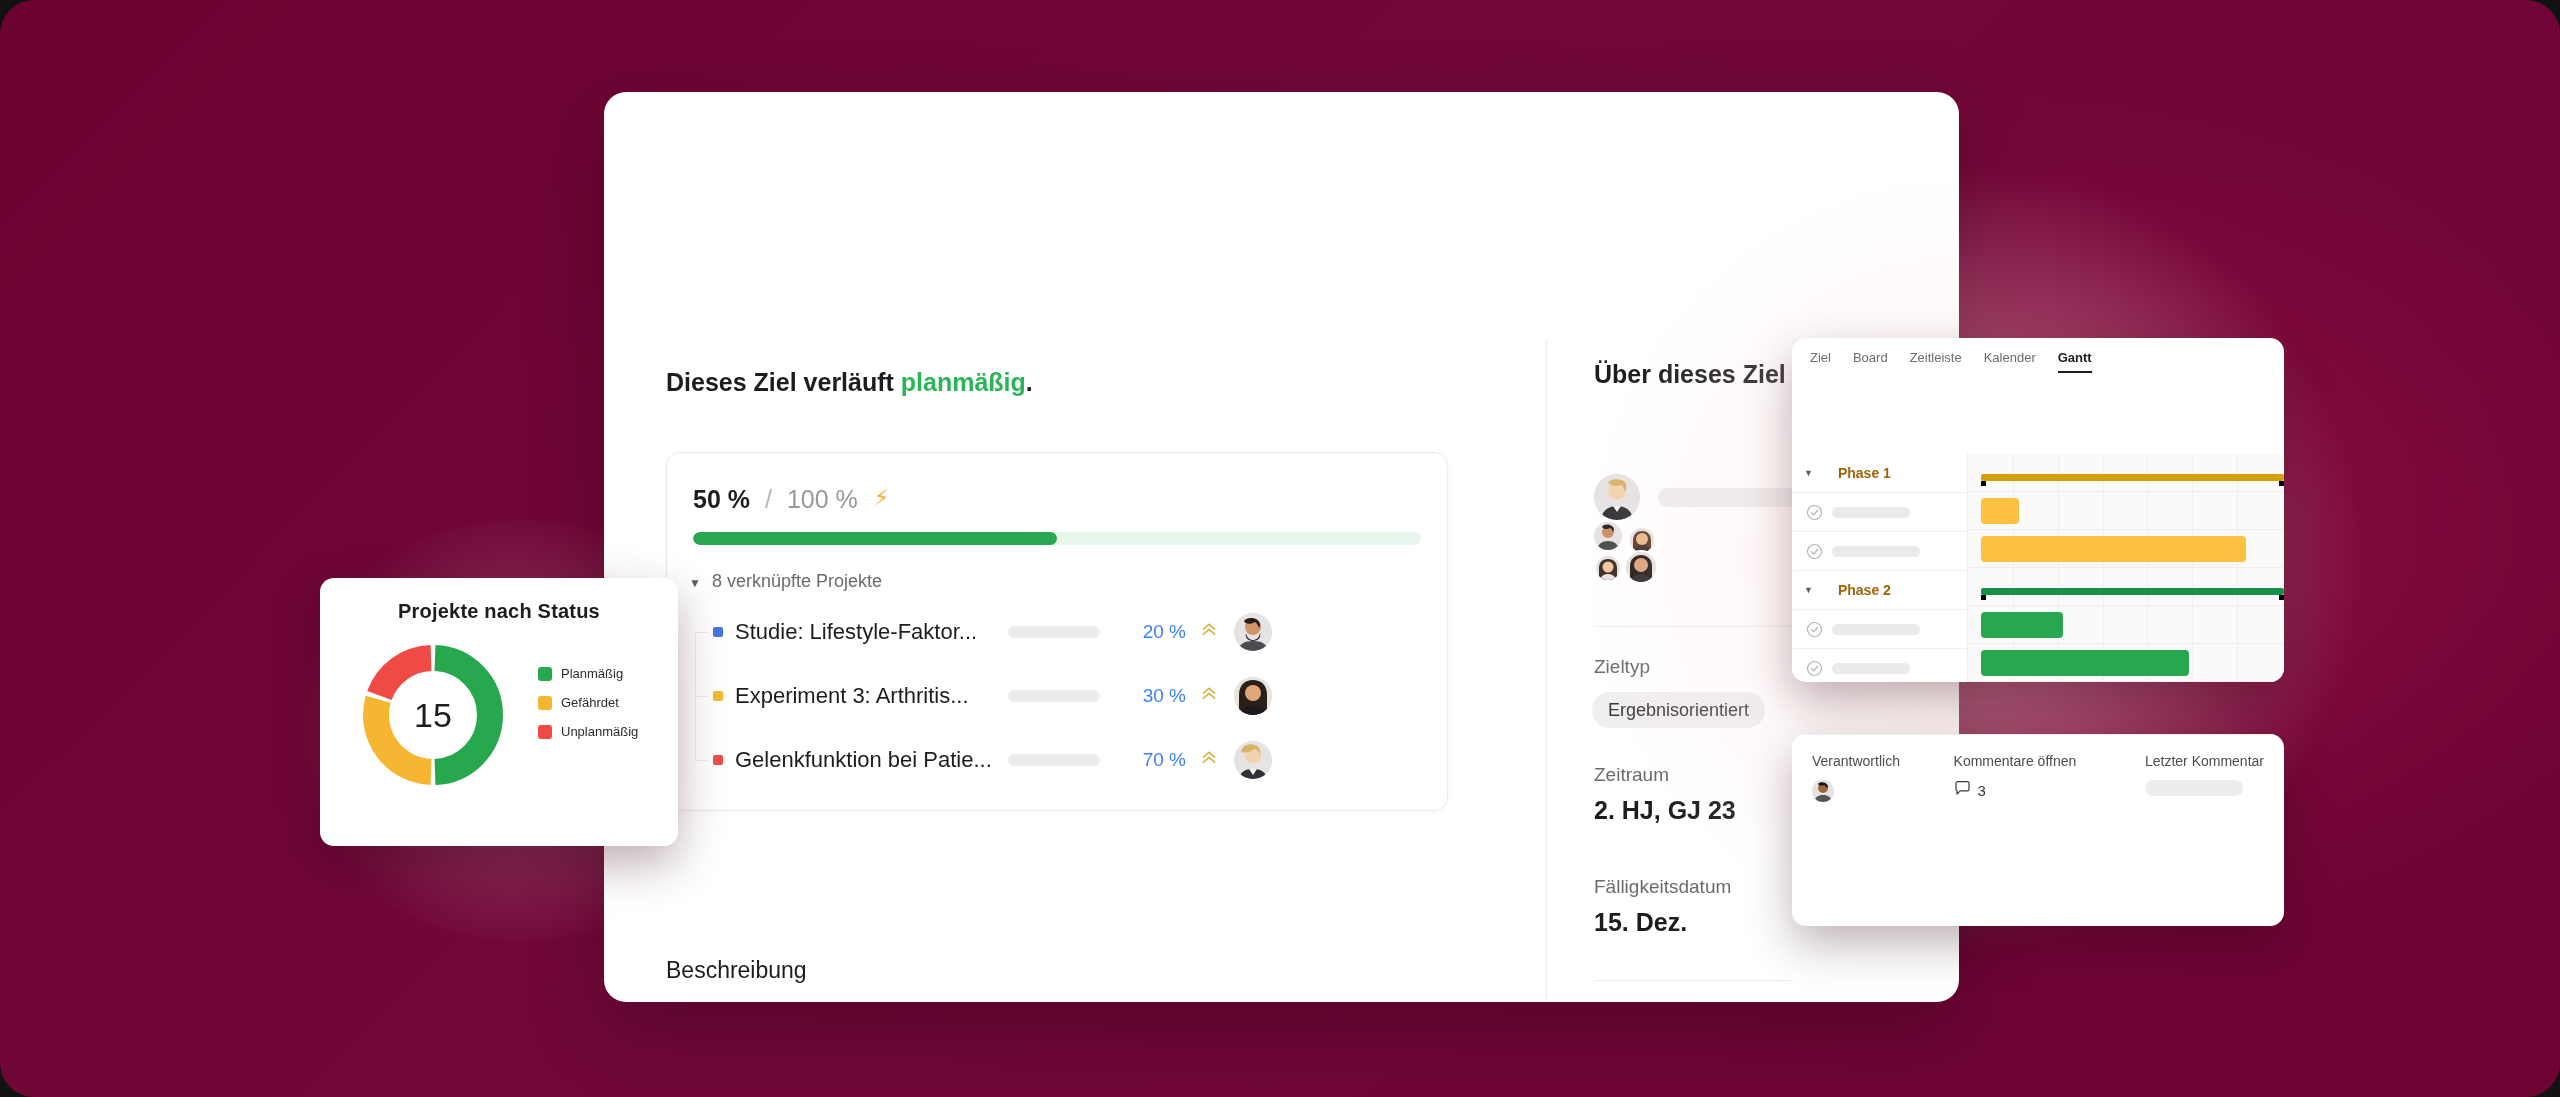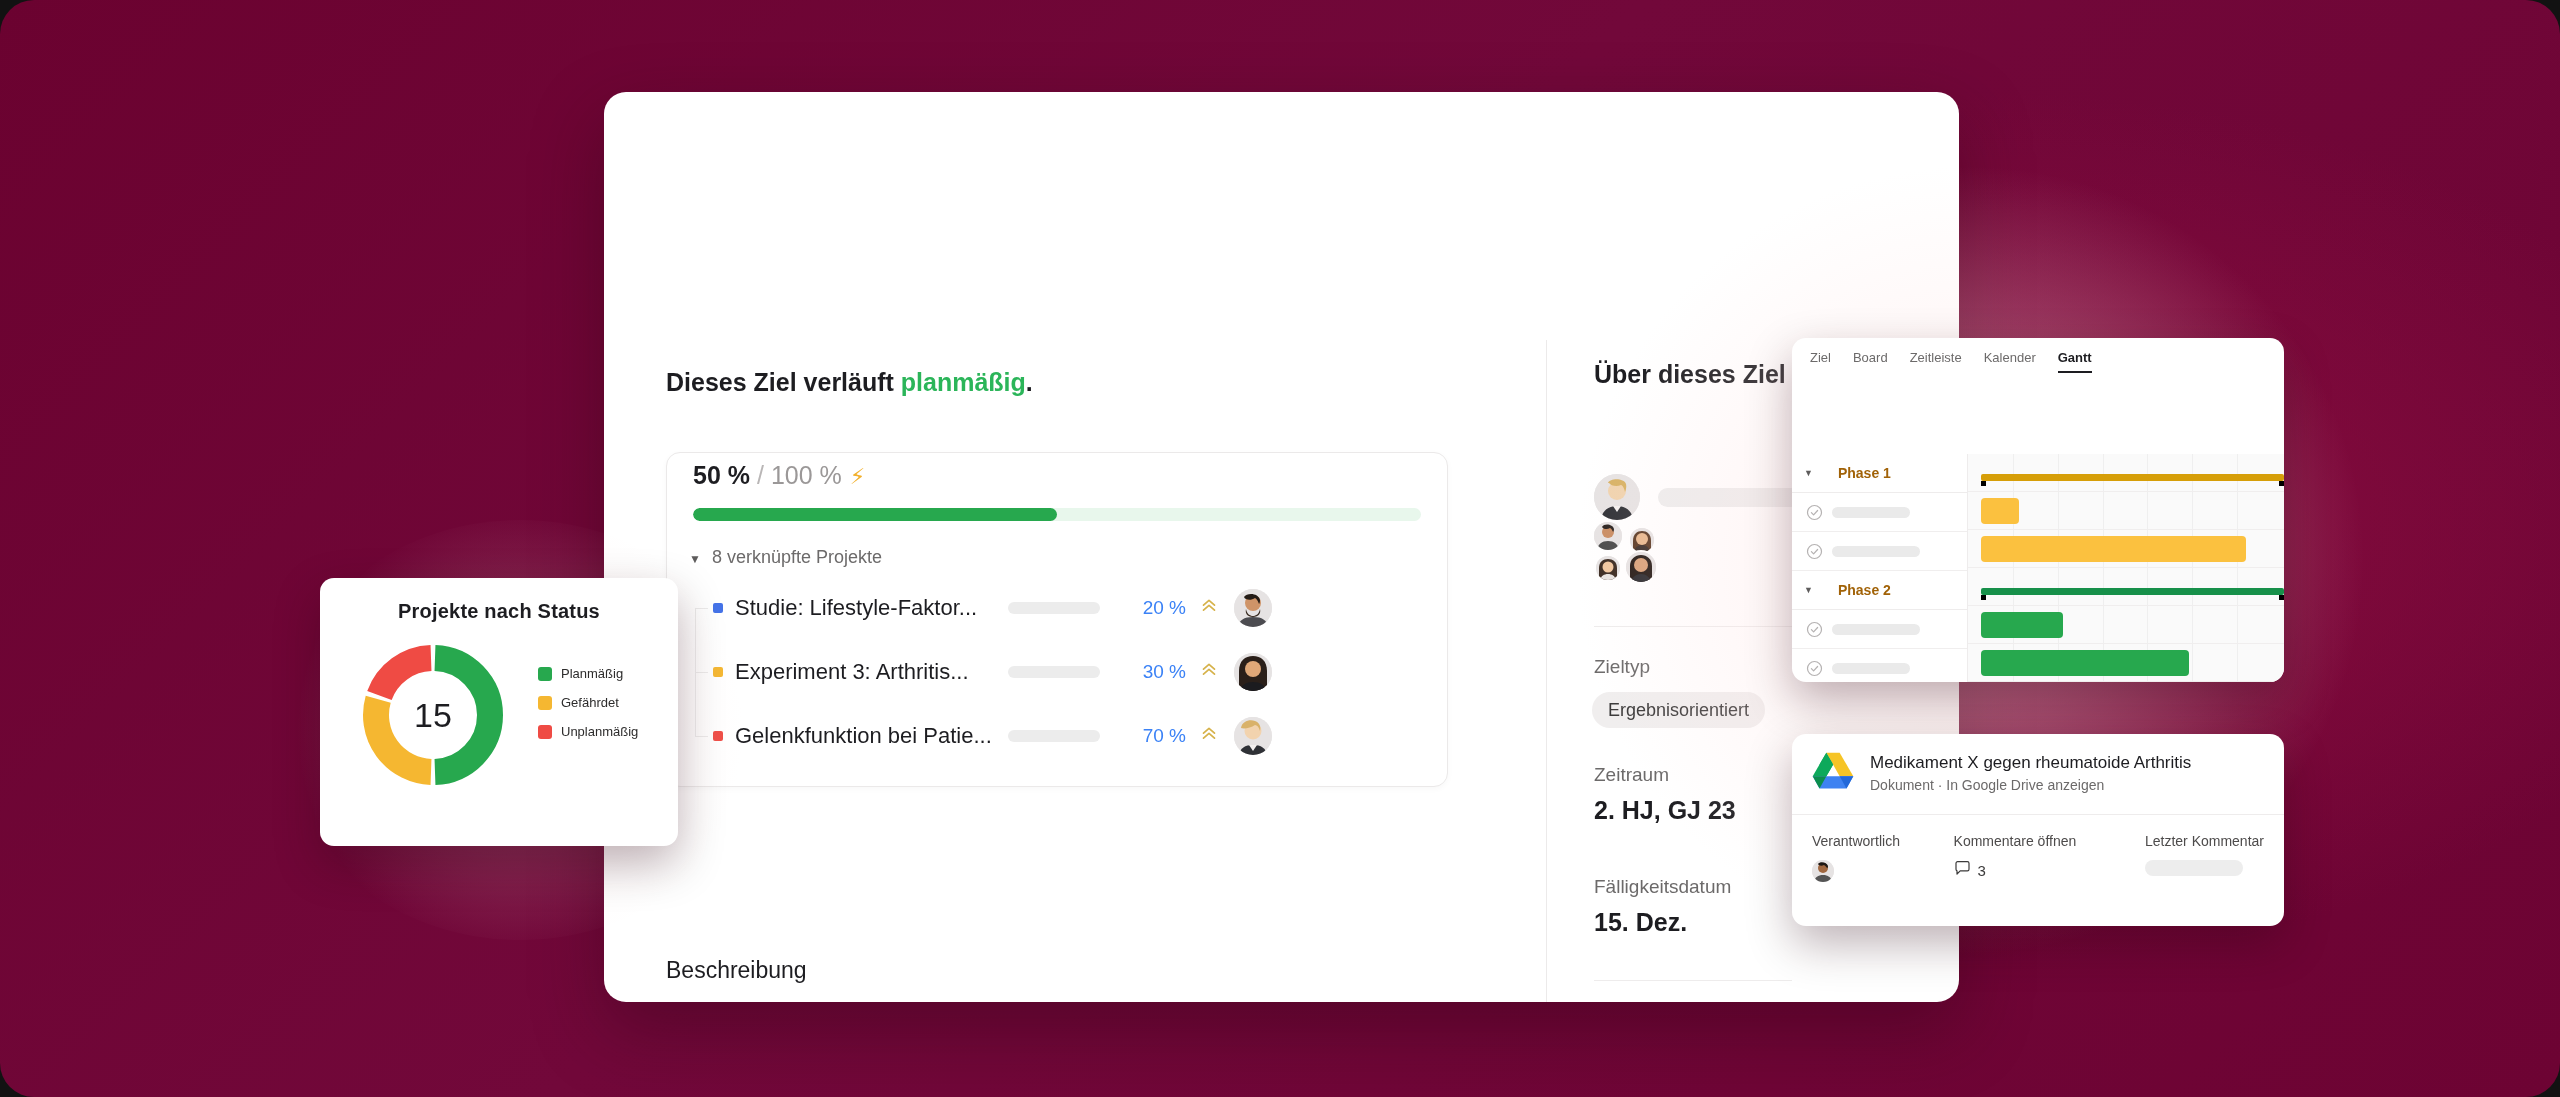--- a/index.html
+++ b/index.html
@@ -42,21 +42,21 @@
   .status-line .ok{color:#2bb559;}
   .status-line .dot{color:#1d1d21;}
 
   .prog-card{
     position:absolute;left:62px;top:360px;width:780px;height:80px;
     background:#fff;border:1px solid #ebe9e9;border-radius:14px;
     box-shadow:0 2px 6px rgba(0,0,0,.03);
     height:none;
   }
   .prog-card{height:min-content;padding-bottom:18px;}
-  .pct-row{margin:8px 0 0 26px;display:flex;align-items:flex-end;gap:7px;font-size:25px;}
+  .pct-row{margin:32px 0 0 26px;display:flex;align-items:flex-start;gap:15px;font-size:25px;}
   .pct-cur{font-weight:700;color:#1d1d21;}
   .pct-sep{color:#b9b6b6;font-weight:400;}
   .pct-tot{color:#9b9898;font-weight:400;}
   .bolt{color:#f2b02c;font-size:22px;margin-left:1px;}
 
   .bar-outer{margin:18px 26px 0 26px;height:13px;border-radius:7px;background:#e8f7ec;overflow:hidden;}
   .bar-fill{height:100%;border-radius:7px;background:#27a84e;}
 
   .linked-row{margin:26px 0 0 22px;display:flex;align-items:center;gap:11px;color:#6c6a6a;font-size:18px;}
   .caret{font-size:12px;color:#5e5c5c;transform:translateY(1px);}
@@ -420,37 +420,20 @@
             <div class="g-hline" style="top: 189px;"></div>
             <div class="g-bar" style="left: 4%; width: 26%; top: 158px; height: 26px; background: rgb(39, 168, 78);"></div>
             <div class="g-hline" style="top: 227px;"></div>
             <div class="g-bar" style="left: 4%; width: 66%; top: 196px; height: 26px; background: rgb(39, 168, 78);"></div>
           </div>
       </div>
     </div>
   </div>
 
   <div class="drive-card">
-    <div class="d-head">
-      <div>
-        <svg width="42" height="38" viewBox="0 0 48 42">
-          <path d="M16.4 0 32 27h-15.6L0.8 27z" fill="#fff"></path>
-          <path d="M16.4 0 0.8 27h15.6l7.8-13.5z" fill="#0da95b"></path>
-          <path d="M16.4 0h15.2l15.6 27H31.6z" fill="#f6c426"></path>
-          <path d="M0.8 27h46.4L39.4 41H8.6z" fill="#3e82f1"></path>
-          <path d="M16.4 0 8.6 13.5 16.4 27l7.8-13.5z" fill="#0da95b"></path>
-          <path d="M47.2 27 39.4 41l-7.8-14z" fill="#2268d9"></path>
-          <path d="M0.8 27 8.6 41l7.8-14z" fill="#0b8e4c"></path>
-        </svg>
-      </div>
-      <div>
-        <div class="d-title">Medikament X gegen rheumatoide Arthritis</div>
-        <div class="d-sub">Dokument · In Google Drive anzeigen</div>
-      </div>
-    </div>
     <div class="d-sep"></div>
     <div class="d-meta">
       <div class="d-col" style="width:128px;">
         <div class="d-ch">Verantwortlich</div>
         <div class="d-cv">
           <div class="d-av">
             <svg width="22" height="22" viewBox="0 0 22 22">
                 <rect width="22" height="22" fill="#e6e3e3"></rect>
                 <circle cx="11" cy="8" r="5" fill="#a0673f"></circle>
                 <path d="M6 4c2-3 9-2 10 2 0 2-1 2-1 2s-1-2-3-3c-2 1-5 1-6-1z" fill="#1d1714"></path>

